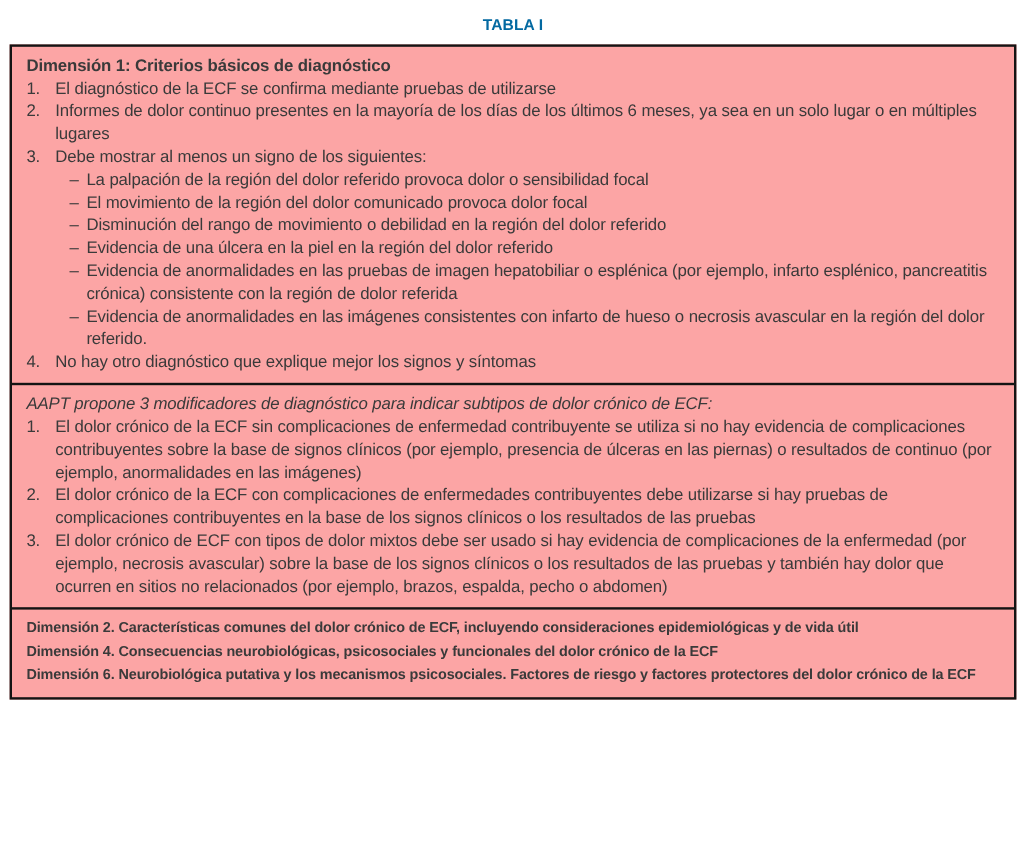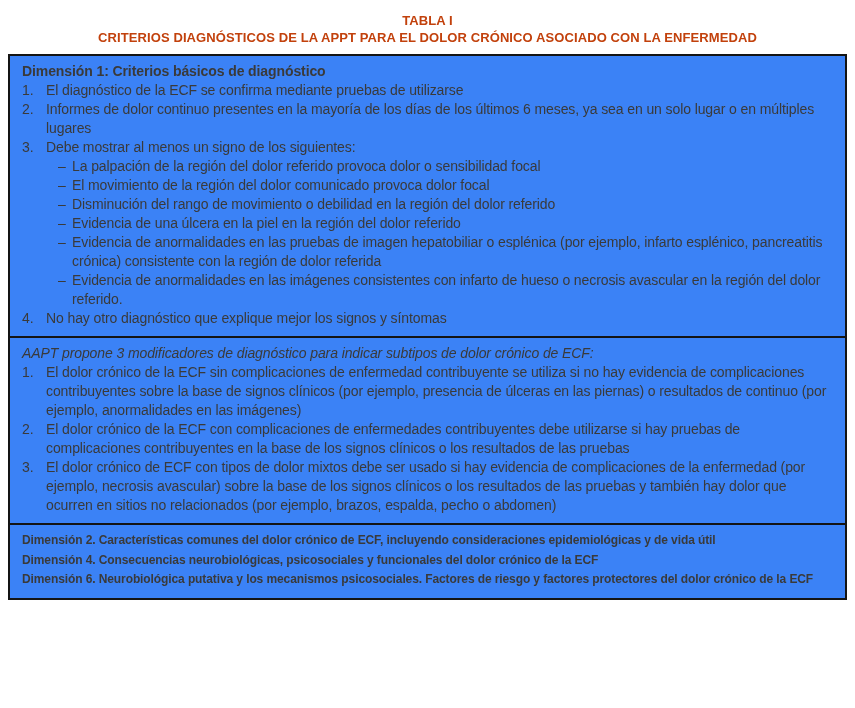--- a/index.html
+++ b/index.html
@@ -9,28 +9,28 @@
     height: 708px;
     font-family: "Liberation Sans", sans-serif;
     color: #3a3a3a;
     overflow: hidden;
   }
   .page { width: 855px; height: 708px; padding: 8px 8px 6px 8px; }
 
   .title-block {
     text-align: center;
     font-weight: bold;
-    color: #c2410c;
+    color: #0369a1;
     font-size: 13px;
     line-height: 17px;
     padding: 4px 30px 8px 30px;
     letter-spacing: 0.1px;
   }
 
-  .box { border: 2px solid #141414; background: #3b82f6; }
+  .box { border: 2px solid #141414; background: #fca5a5; }
 
   .sec { padding: 6px 12px 8px 12px; border-bottom: 2px solid #141414; }
   .sec:last-child { border-bottom: none; }
 
   .heading {
     font-weight: bold;
     font-size: 14px;
     line-height: 19px;
     letter-spacing: -0.1px;
   }
@@ -61,21 +61,20 @@
     letter-spacing: -0.1px;
   }
 </style>
 </head>
 <body>
 
 <div class="page">
 
   <div class="title-block">
     <div>TABLA I</div>
-    <div>CRITERIOS DIAGNÓSTICOS DE LA APPT PARA EL DOLOR CRÓNICO ASOCIADO CON LA ENFERMEDAD</div>
   </div>
 
   <div class="box">
 
     <div class="sec">
       <div class="heading">Dimensión 1: Criterios básicos de diagnóstico</div>
 
       <div class="li">
         <span class="marker">1.</span>
         <span class="txt">El diagnóstico de la ECF se confirma mediante pruebas de utilizarse</span>

